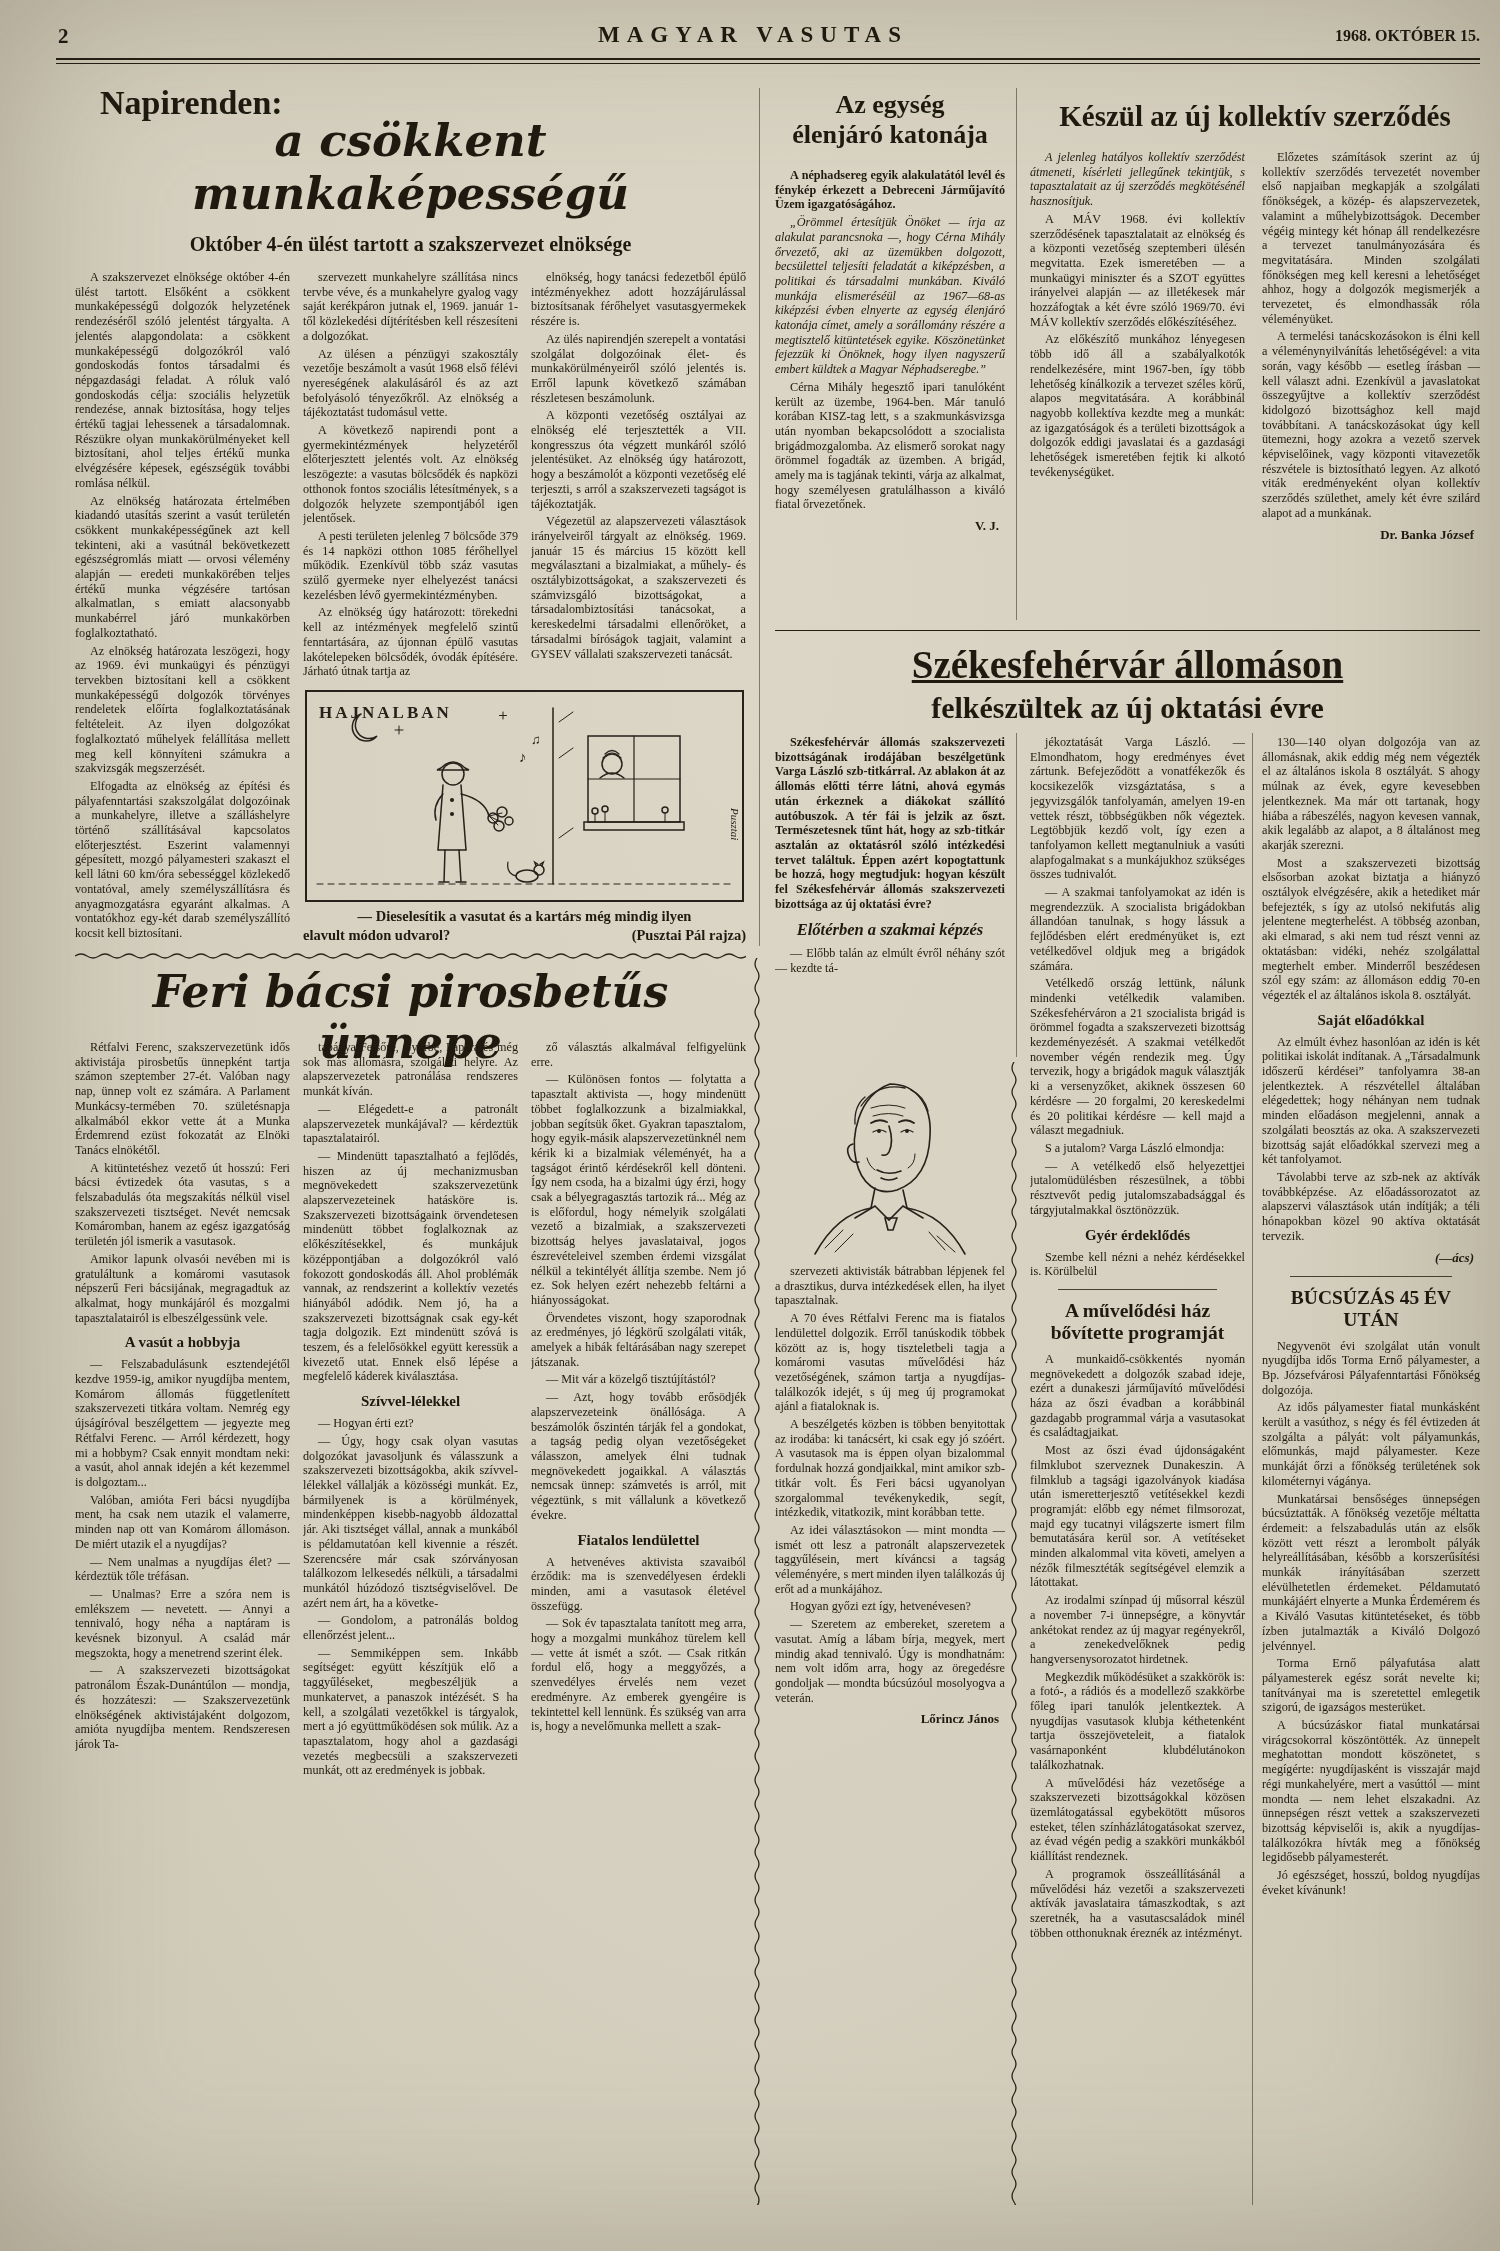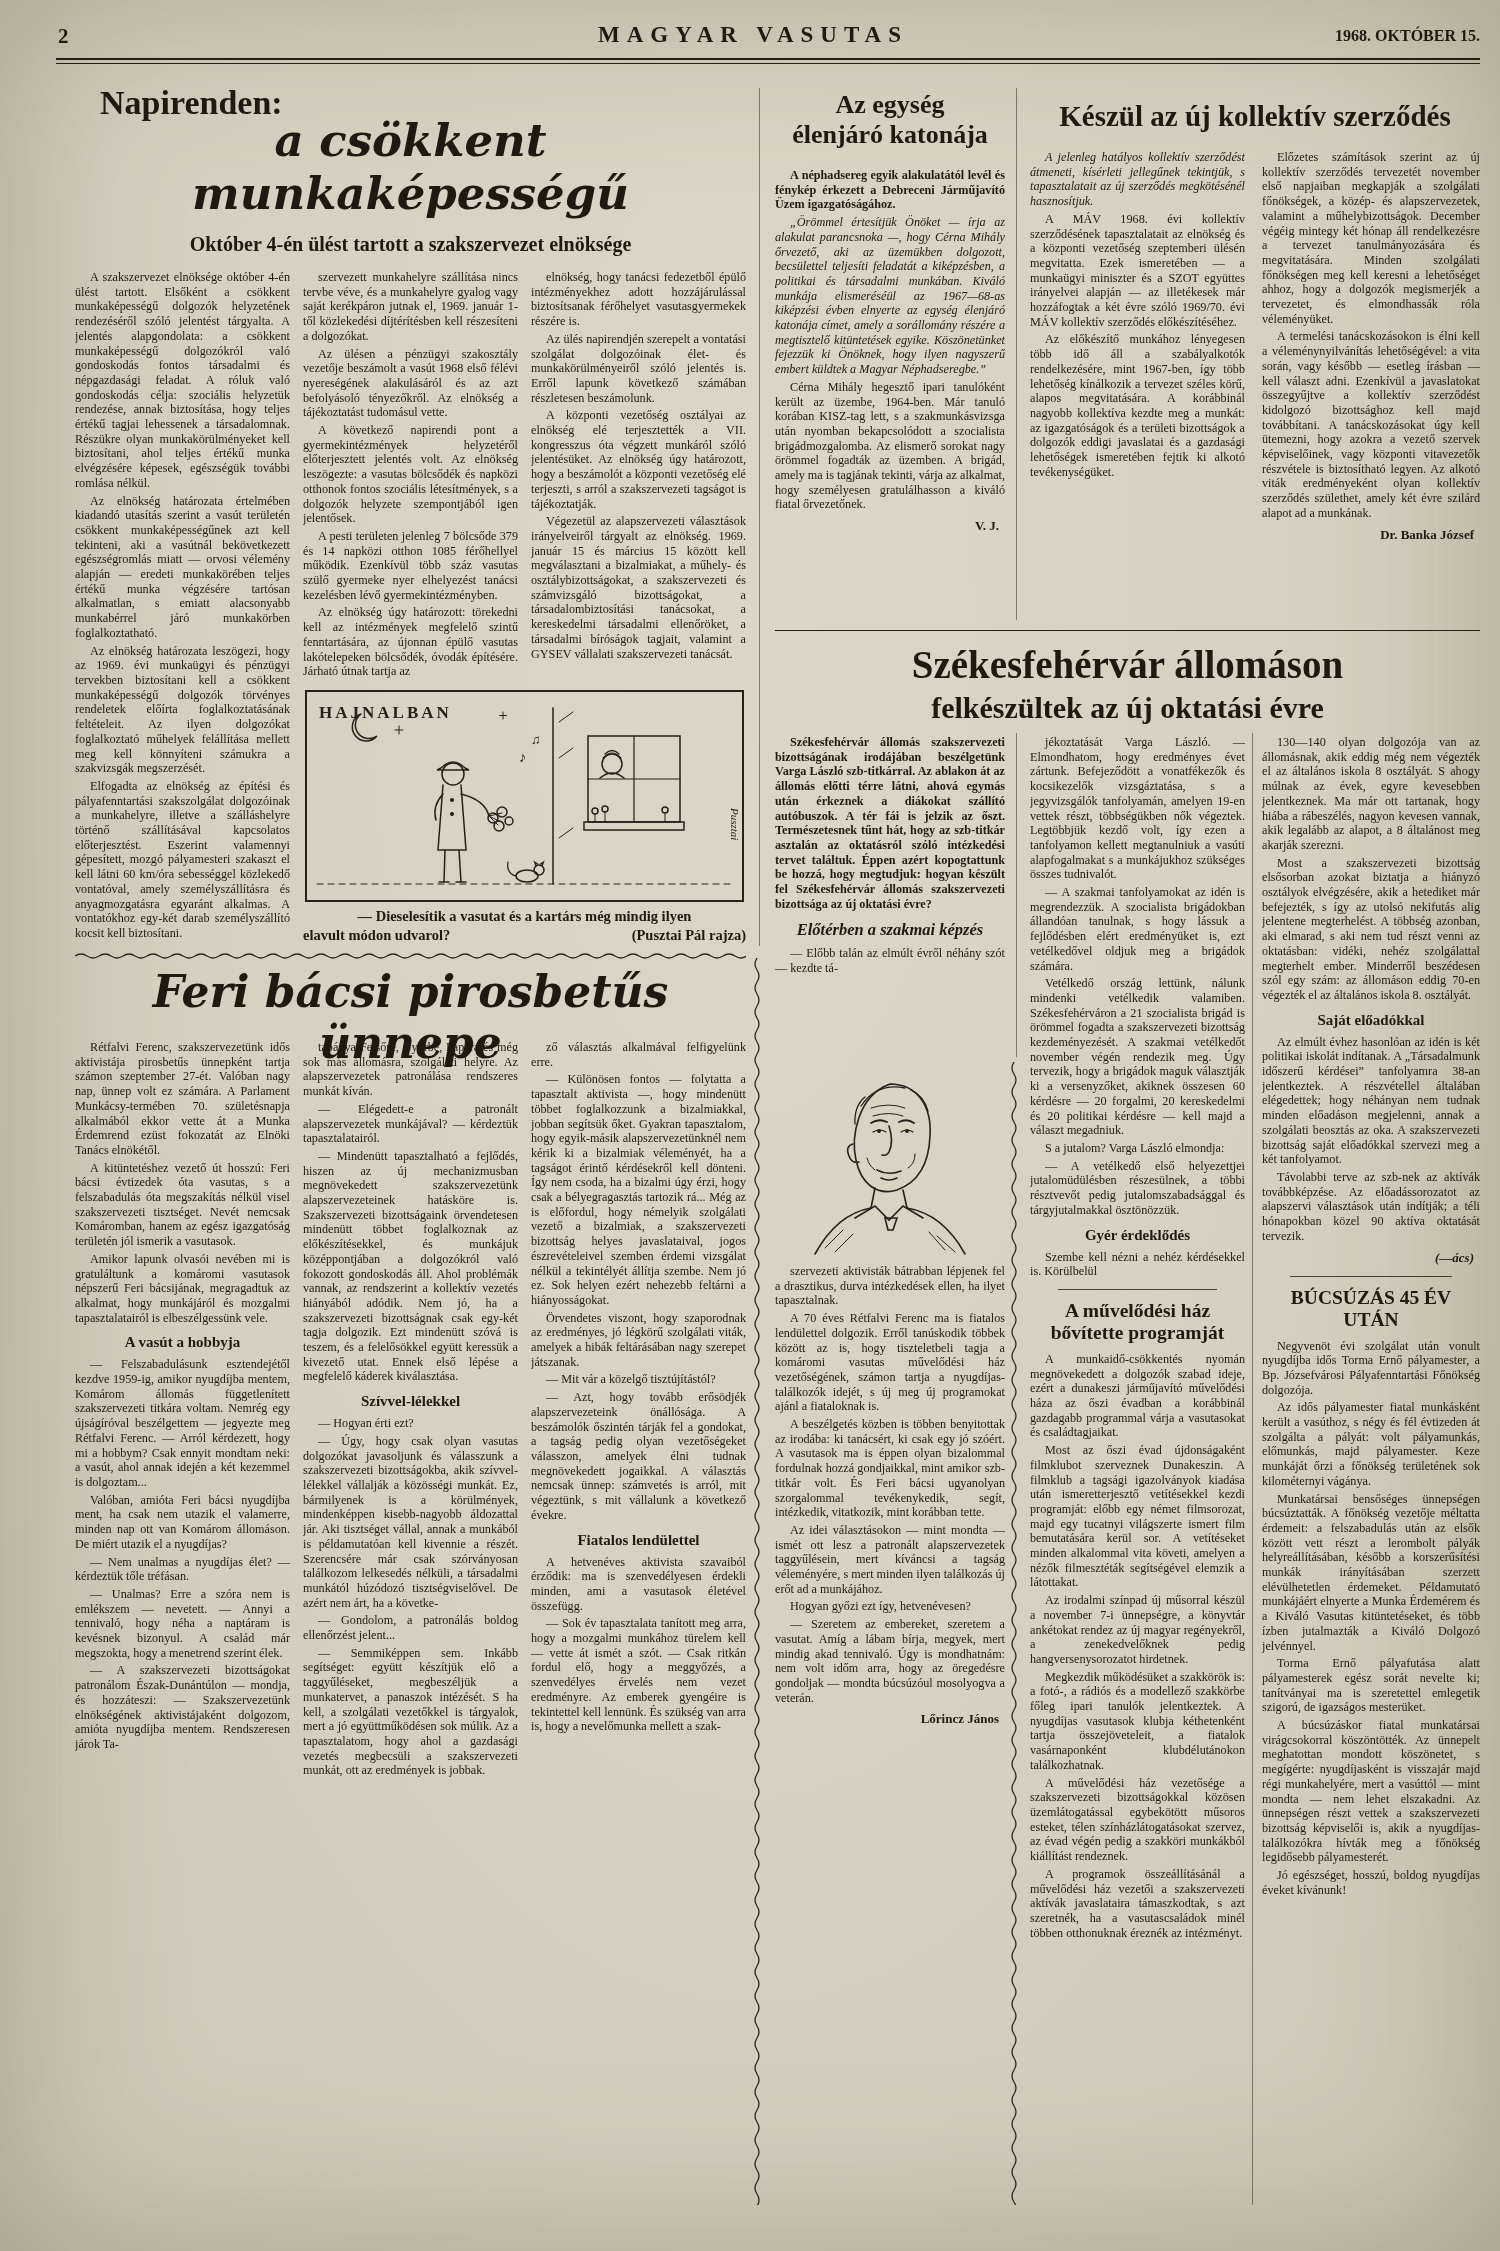--- a/index.html
+++ b/index.html
@@ -14,21 +14,21 @@
   .dateline{right:20px;top:27px;font-size:16px;font-weight:bold;}
   .hdr-rule{left:56px;right:20px;top:58px;border-top:2.4px solid #241f12;}
   .hdr-rule2{left:56px;right:20px;top:63px;border-top:1px solid #241f12;}
   
   .kicker{left:100px;top:84px;font-size:34px;font-weight:bold;}
   .script1{left:75px;width:671px;top:114px;text-align:center;font-size:45px;font-weight:bold;font-style:italic;font-family:"DejaVu Serif",serif;}
   .script2{left:75px;width:671px;top:168px;text-align:center;font-size:45px;font-weight:bold;font-style:italic;font-family:"DejaVu Serif",serif;}
   .subtitle{left:75px;width:671px;top:233px;text-align:center;font-size:20px;font-weight:bold;}
   .egyseg-title{left:775px;width:230px;top:90px;text-align:center;font-size:26px;line-height:30px;font-weight:bold;}
   .szerzodes-title{left:1030px;width:450px;top:100px;text-align:center;font-size:29px;font-weight:bold;}
-  .szekes-t1{left:775px;width:705px;top:642px;text-align:center;font-size:39px;font-weight:bold;}
+  .szekes-t1{left:775px;width:705px;top:642px;text-align:center;font-size:39px;font-weight:bold;text-decoration:underline;}
   .szekes-t2{left:775px;width:705px;top:691px;text-align:center;font-size:30px;font-weight:bold;}
   .feri-title{left:75px;width:671px;top:966px;text-align:center;font-size:44px;font-weight:bold;font-style:italic;font-family:"DejaVu Serif",serif;}
   
   .col{position:absolute;overflow:hidden;text-align:justify;hyphens:auto;}
   .b-p{margin:0 0 3px;text-indent:15px;font-size:12.2px;line-height:14.7px;}
   .b-lead{font-weight:bold;}
   .b-q{font-style:italic;}
   .b-h{text-align:center;font-weight:bold;font-size:15px;margin:9px 0 6px;text-indent:0;}
   .b-hi{font-style:italic;font-size:16.5px;}
   .b-hb{text-align:center;font-weight:bold;font-size:19.5px;line-height:22px;margin:10px 0 8px;text-indent:0;}

